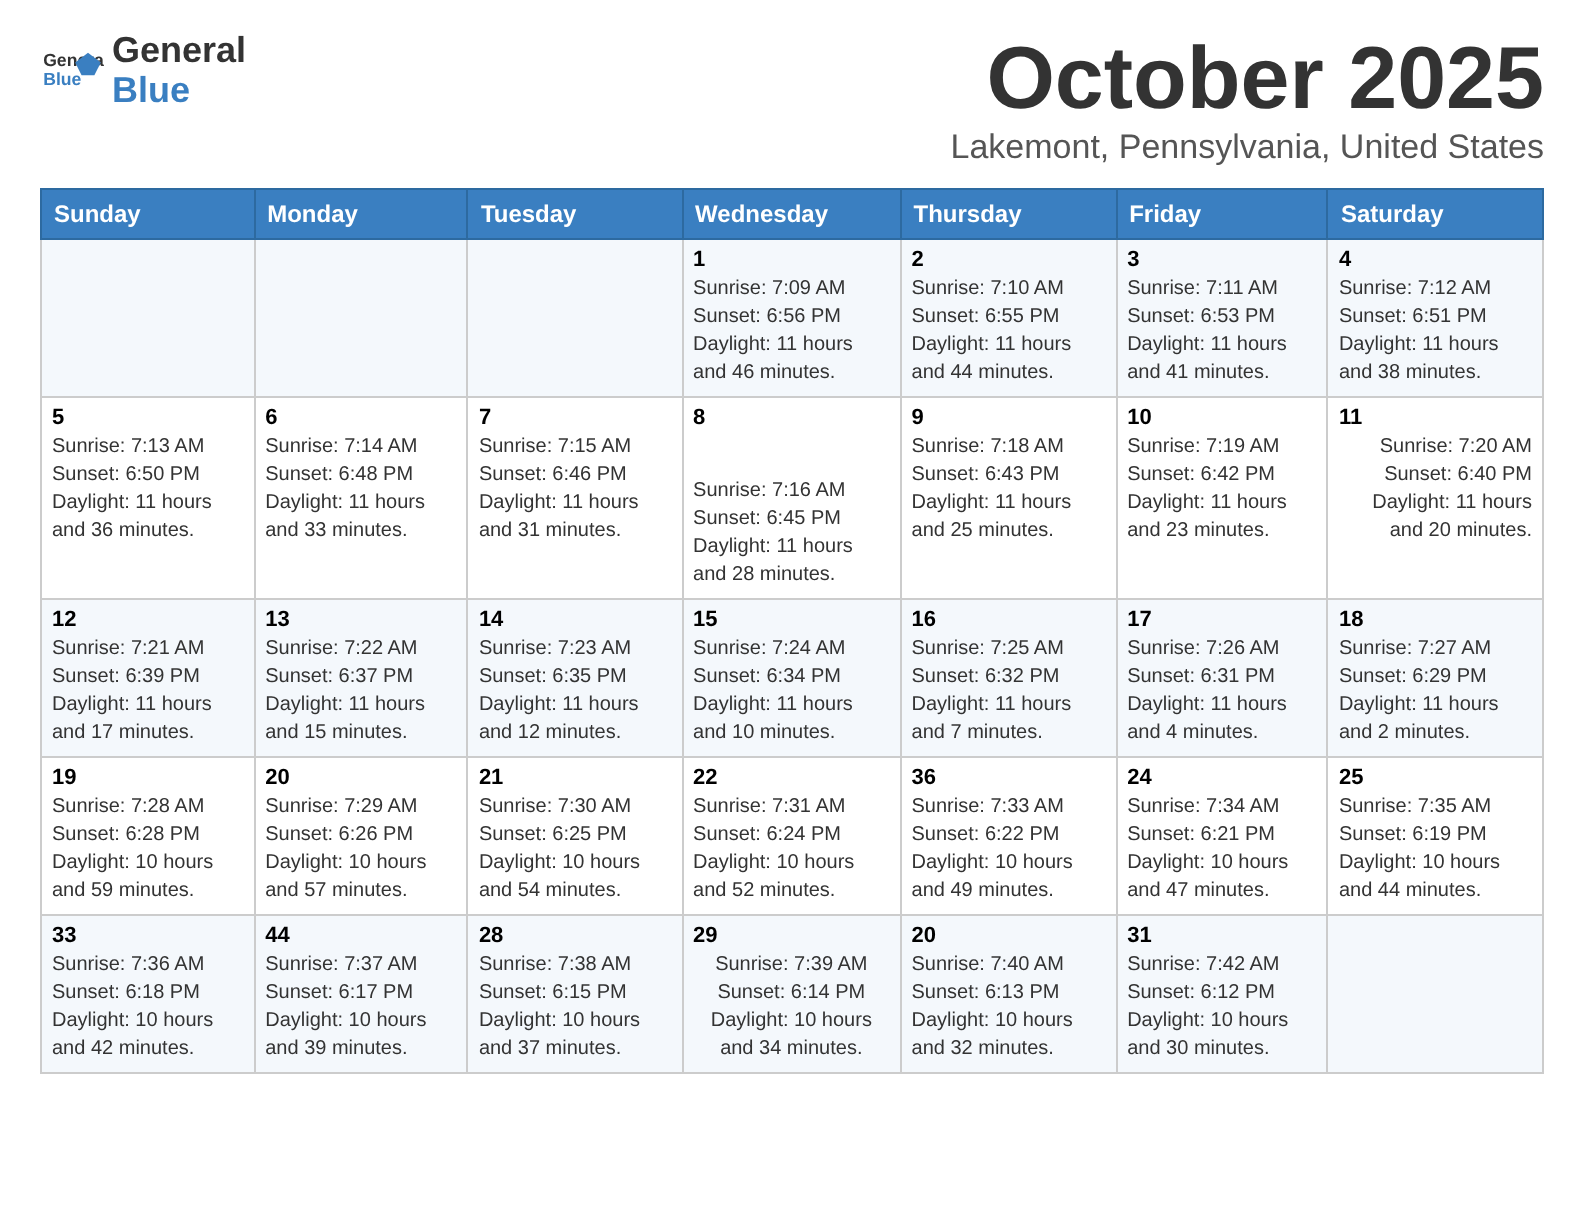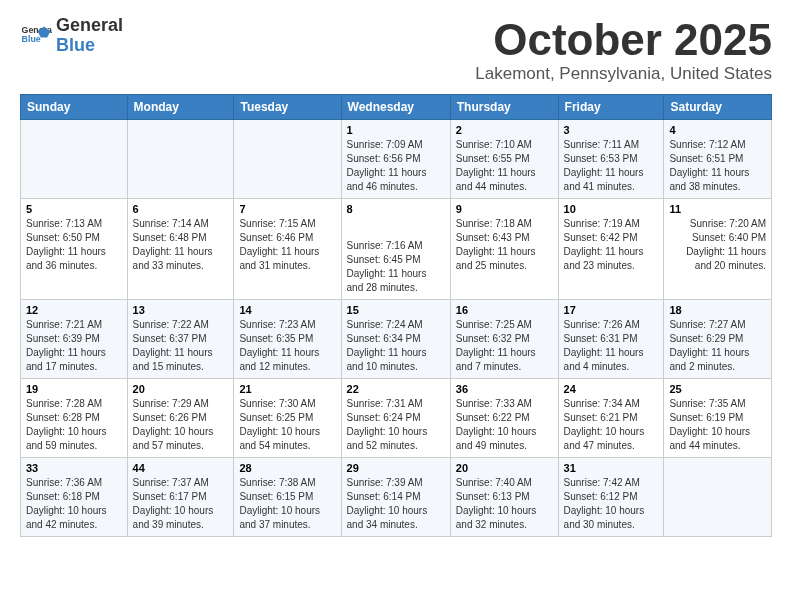--- a/index.html
+++ b/index.html
@@ -302,21 +302,21 @@
 Daylight: 10 hours and 39 minutes.</div>
         </td>
         <td>
           <span class="day-num">28</span>
           <div class="day-info" style="white-space: pre-line;">Sunrise: 7:38 AM
 Sunset: 6:15 PM
 Daylight: 10 hours and 37 minutes.</div>
         </td>
         <td>
           <span class="day-num">29</span>
-          <div class="day-info" style="white-space: pre-line;">Sunrise: 7:39 AM
+          <div class="day-info" style="white-space: pre-line; text-align: center;">Sunrise: 7:39 AM
 Sunset: 6:14 PM
 Daylight: 10 hours and 34 minutes.</div>
         </td>
         <td>
           <span class="day-num">20</span>
           <div class="day-info" style="white-space: pre-line;">Sunrise: 7:40 AM
 Sunset: 6:13 PM
 Daylight: 10 hours and 32 minutes.</div>
         </td>
         <td>

